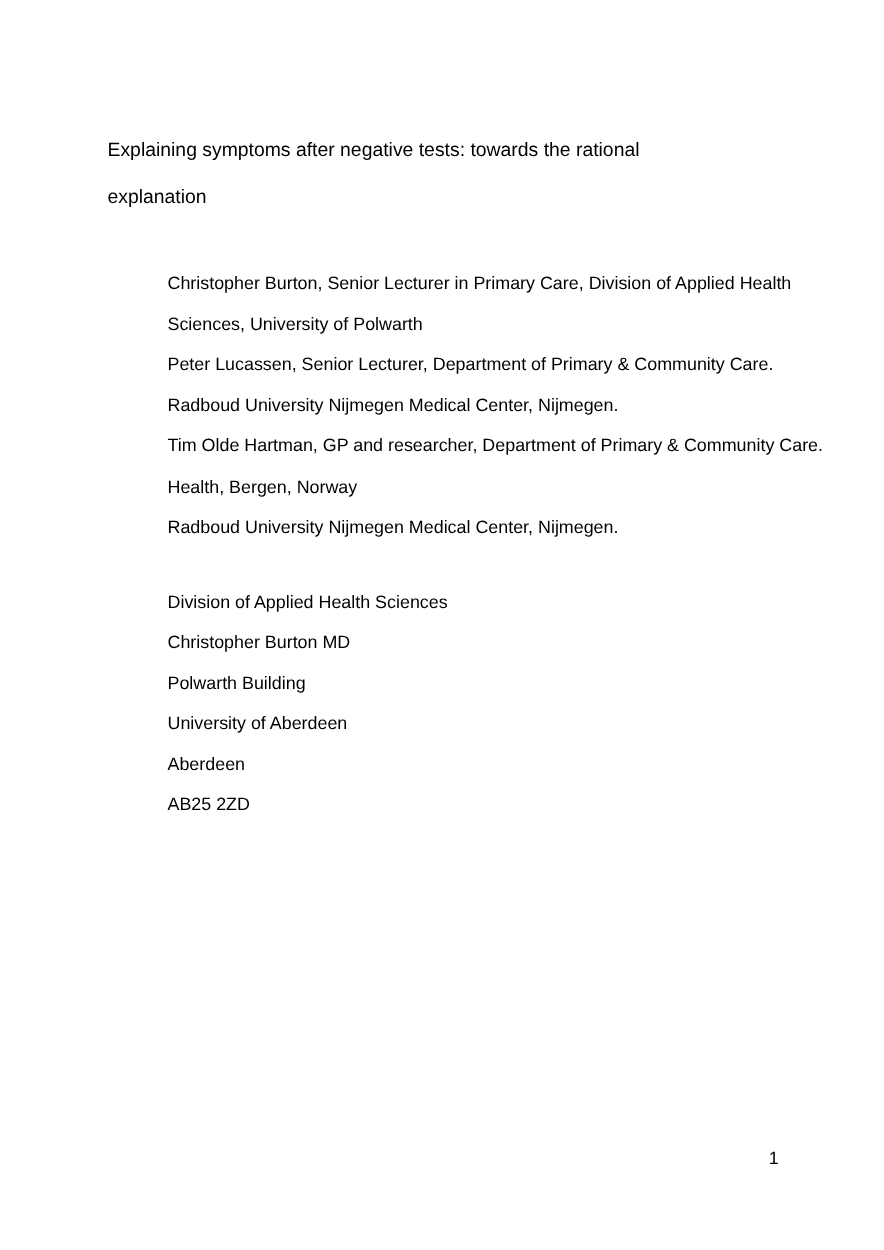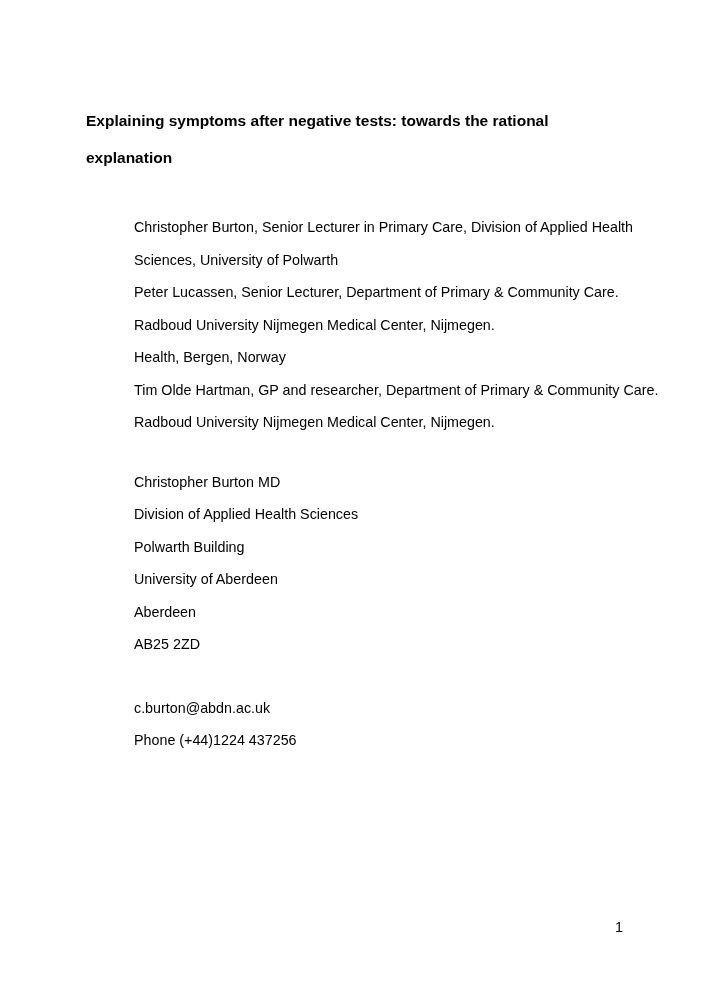--- a/index.html
+++ b/index.html
@@ -19,21 +19,21 @@
   .content {
     position: absolute;
     left: 86px;
     top: 103px;
     width: 540px;
   }
   .title-block {
     margin: 0 0 35px 0;
   }
   .title-line {
-    font-weight: bold;
+    font-weight: normal;
     font-size: 15.5px;
     line-height: 36.5px;
     white-space: nowrap;
   }
   .body-line {
     font-size: 14.3px;
     line-height: 32.5px;
     white-space: nowrap;
     margin-left: 48px;
   }
@@ -64,35 +64,31 @@
     <div class="title-block">
       <div class="title-line">Explaining symptoms after negative tests: towards the rational</div>
       <div class="title-line">explanation</div>
     </div>
 
     <div class="author-block">
       <div class="body-line">Christopher Burton, Senior Lecturer in Primary Care, Division of Applied Health</div>
       <div class="body-line">Sciences, University of Polwarth</div>
       <div class="body-line">Peter Lucassen, Senior Lecturer, Department of Primary &amp; Community Care.</div>
       <div class="body-line">Radboud University Nijmegen Medical Center, Nijmegen.</div>
+      <div class="body-line">Tim Olde Hartman, GP and researcher, Department of Primary &amp; Community Care.</div>
       <div class="body-line">Health, Bergen, Norway</div>
-      <div class="body-line">Tim Olde Hartman, GP and researcher, Department of Primary &amp; Community Care.</div>
       <div class="body-line">Radboud University Nijmegen Medical Center, Nijmegen.</div>
     </div>
 
     <div class="address-block">
+      <div class="body-line">Division of Applied Health Sciences</div>
       <div class="body-line">Christopher Burton MD</div>
-      <div class="body-line">Division of Applied Health Sciences</div>
       <div class="body-line">Polwarth Building</div>
       <div class="body-line">University of Aberdeen</div>
       <div class="body-line">Aberdeen</div>
       <div class="body-line">AB25 2ZD</div>
     </div>
 
-    <div class="contact-block">
-      <div class="body-line">c.burton@abdn.ac.uk</div>
-      <div class="body-line">Phone (+44)1224 437256</div>
-    </div>
 
   </div>
 
   <div class="page-number">1</div>
 </div>
 
 </body></html>

